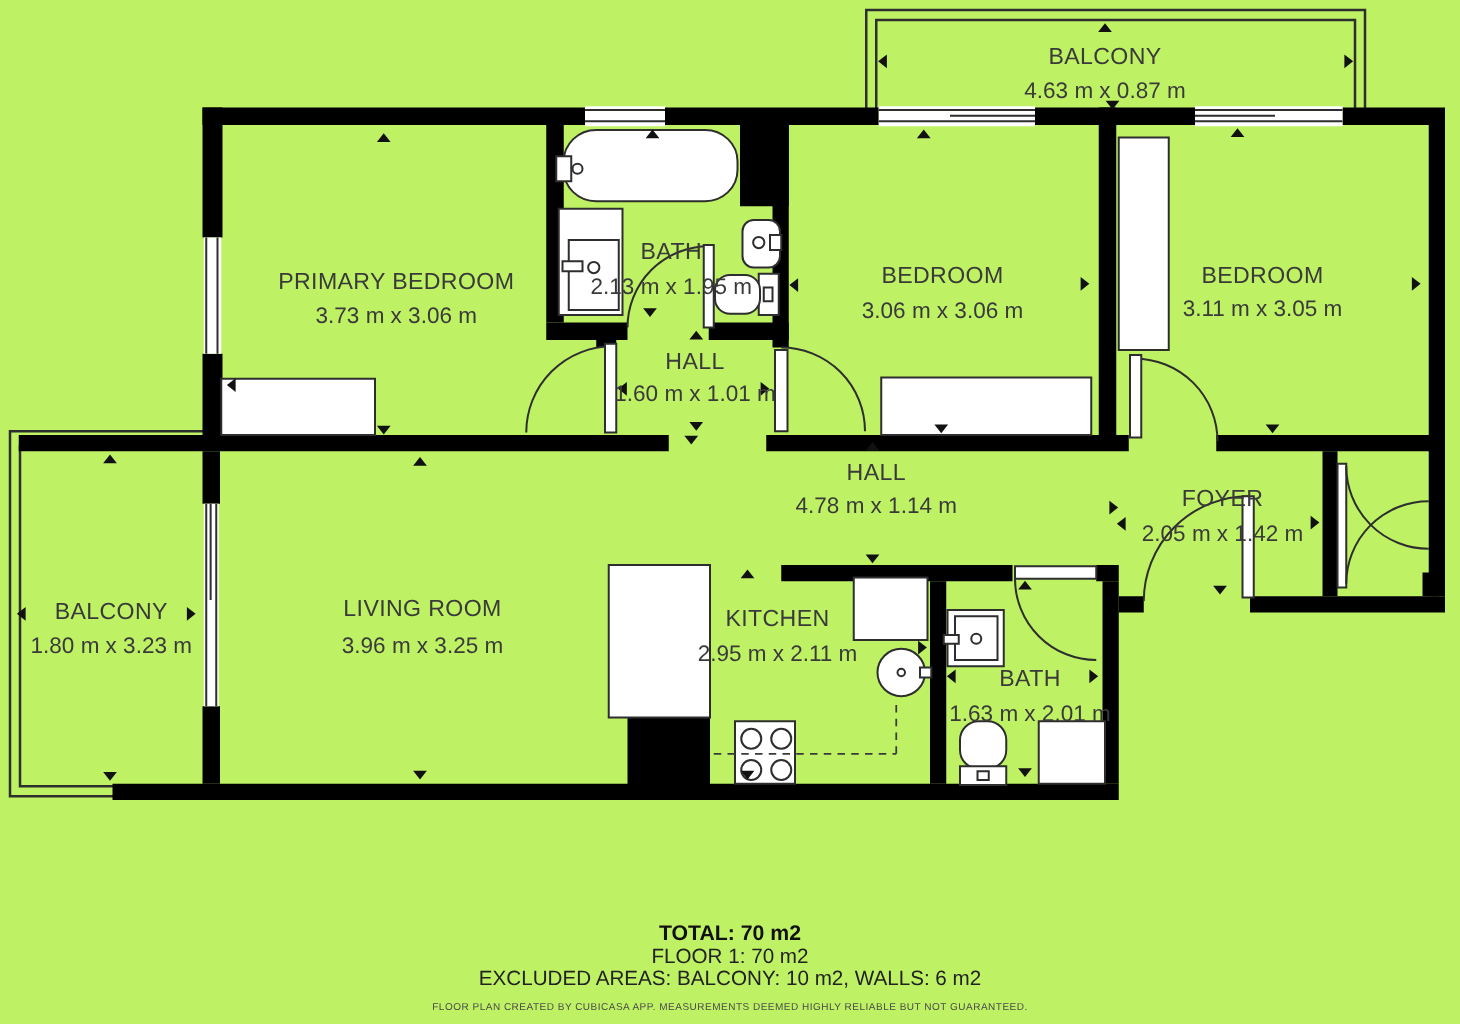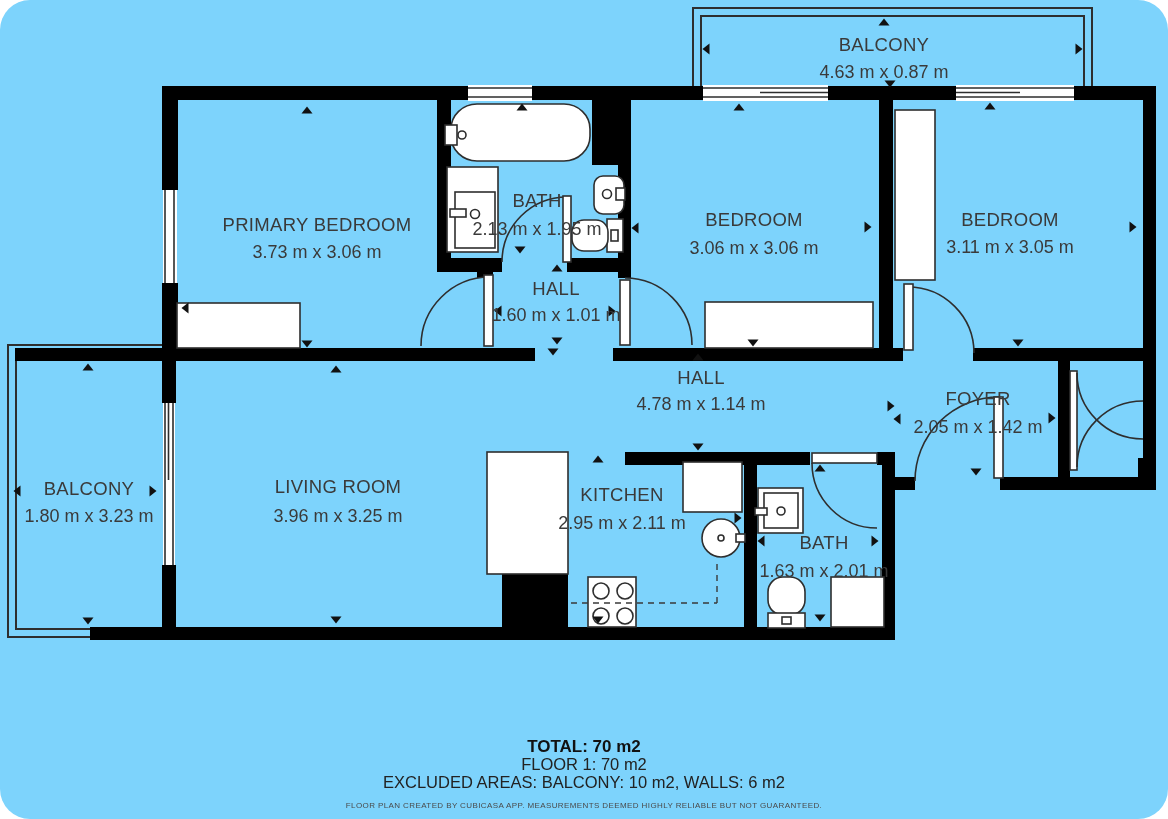--- a/index.html
+++ b/index.html
@@ -1,16 +1,16 @@
 <!DOCTYPE html>
 <html><head>
 <meta charset="utf-8">
 <style>
   html,body{margin:0;padding:0;background:#ffffff;}
-  .stage{position:relative;width:1168px;height:819px;background:#7dd3fc;overflow:hidden;border-radius:30px;}
+  .stage{position:relative;width:1168px;height:819px;background:#bef264;overflow:hidden;}
   svg{display:block;}
   .rname{font-family:"Liberation Sans",sans-serif;font-size:18.5px;fill:#3a3a3a;text-anchor:middle;letter-spacing:.3px;}
   .rdims{font-family:"Liberation Sans",sans-serif;font-size:18px;fill:#3a3a3a;text-anchor:middle;}
   .ftotal{font-family:"Liberation Sans",sans-serif;font-size:17px;font-weight:bold;fill:#111;text-anchor:middle;}
   .fline{font-family:"Liberation Sans",sans-serif;font-size:16.5px;fill:#222;text-anchor:middle;}
   .fsmall{font-family:"Liberation Sans",sans-serif;font-size:8px;fill:#4a4a4a;text-anchor:middle;letter-spacing:.4px;}
   .thin{stroke:#2e2e2e;stroke-width:1.6;fill:#ffffff;}
   .thinline{stroke:#2e2e2e;stroke-width:1.6;fill:none;}
   .outline2{stroke:#2e2e2e;stroke-width:2;fill:none;}
   .dash{stroke:#3a3a3a;stroke-width:1.4;fill:none;stroke-dasharray:6 5;}

